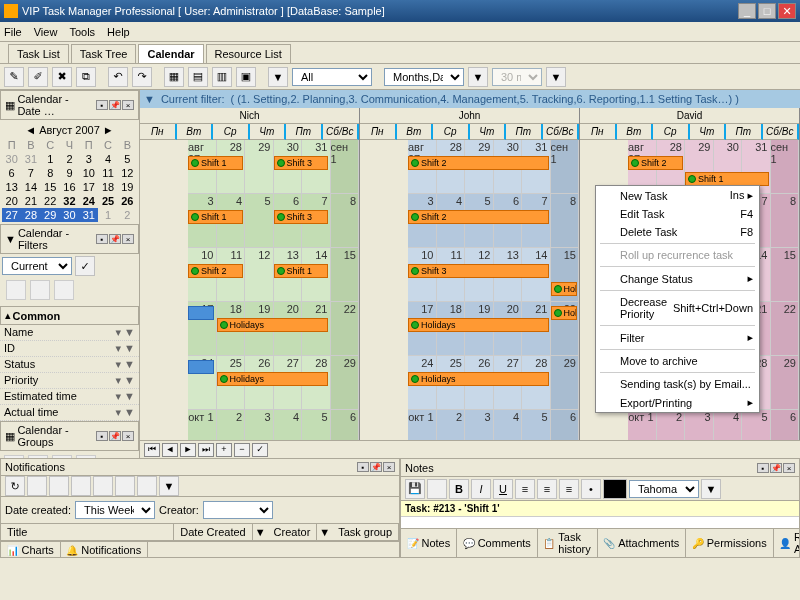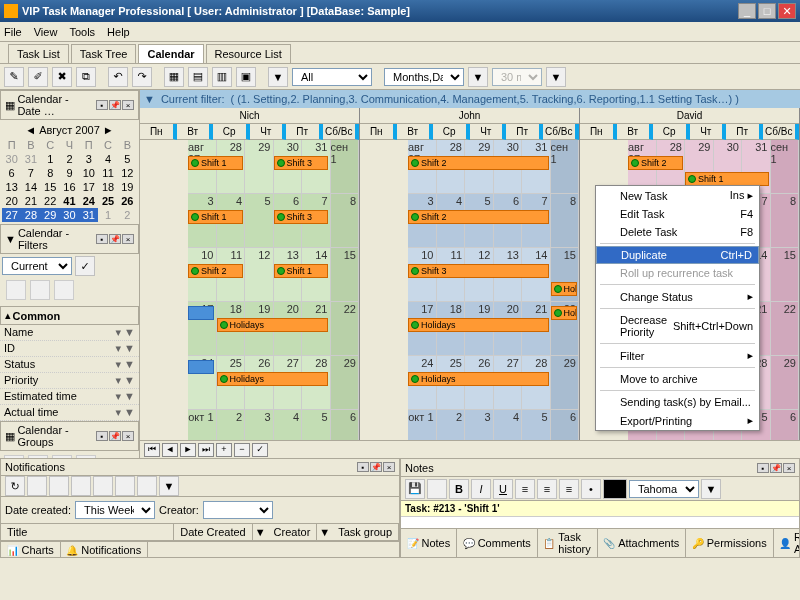--- a/index.html
+++ b/index.html
@@ -1,19 +1,19 @@
 <!DOCTYPE html>
 <html><head>
 <meta charset="utf-8">
 <style>
 * { box-sizing: border-box; margin: 0; padding: 0; font-family: Tahoma, sans-serif; font-size: 11px; }
 body { background: #ece9d8; width: 800px; height: 600px; overflow: hidden; position: relative; }
 .titlebar { height: 22px; background: linear-gradient(#3a6ea5,#1e4a7e); color: #fff; display: flex; align-items: center; padding: 0 4px; }
 .titlebar .icon { width: 14px; height: 14px; background: #ffa500; margin-right: 4px; }
-.titlebar .title { flex: 1; font-weight: bold; }
+.titlebar .title { flex: 1; }
 .winbtns { display: flex; gap: 2px; }
 .winbtn { width: 18px; height: 16px; background: #c0c0c0; border: 1px solid #888; text-align: center; line-height: 14px; cursor: pointer; }
 .winbtn.close { background: #e04343; color: #fff; }
 .menubar { height: 20px; background: #ece9d8; display: flex; align-items: center; padding: 0 4px; gap: 12px; border-bottom: 1px solid #aca899; }
 .menubar span { cursor: pointer; }
 .tabbar { height: 22px; background: #ece9d8; display: flex; align-items: flex-end; border-bottom: 1px solid #aca899; padding-left: 8px; }
 .tab { padding: 3px 8px; border: 1px solid #aca899; border-bottom: none; background: #ece9d8; margin-right: 2px; cursor: pointer; }
 .tab.active { background: #fff; font-weight: bold; }
 .toolbar { height: 26px; background: #ece9d8; display: flex; align-items: center; padding: 0 4px; gap: 4px; border-bottom: 1px solid #aca899; }
 .tbtn { width: 20px; height: 20px; border: 1px solid #c0c0c0; background: #f0f0f0; cursor: pointer; display: inline-flex; align-items: center; justify-content: center; }
@@ -31,21 +31,21 @@
 .filterbox { padding: 2px; }
 .commonprops { font-size: 10px; }
 .commonprops .row { display: flex; justify-content: space-between; padding: 1px 4px; border-bottom: 1px dotted #ccc; }
 .commonprops .row .arrow { color: #666; }
 .calarea { flex: 1; display: flex; flex-direction: column; overflow: hidden; }
 .filterbar { height: 18px; background: #a6c9e2; display: flex; align-items: center; padding: 0 4px; font-size: 10px; color: #2a5a8a; gap: 6px; }
 .calcontainer { flex: 1; display: flex; overflow: hidden; }
 .calcol { flex: 1; border-right: 1px solid #888; display: flex; flex-direction: column; overflow: hidden; }
 .calname { text-align: center; padding: 2px; background: #ece9d8; border-bottom: 1px solid #aca899; font-size: 10px; }
 .calheader { display: flex; }
-.calheader .dh { flex: 1; text-align: center; padding: 2px; border-right: 4px solid #0ea5e9; border-bottom: 1px solid #aca899; background: #ece9d8; font-size: 10px; }
+.calheader .dh { flex: 1; text-align: center; padding: 2px; border-right: 2px solid #0ea5e9; border-bottom: 1px solid #aca899; background: #ece9d8; font-size: 10px; font-style: italic; }
 .calbody { flex: 1; position: relative; padding-left: 48px; }
 .week { height: 54px; display: flex; position: relative; border-bottom: 1px solid #ccc; }
 .daycell { flex: 1; border-right: 1px solid #ccc; position: relative; font-size: 9px; padding: 1px; }
 .daycell .dn { position: absolute; right: 2px; top: 1px; color: #333; }
 .bg-green { background: #d4e8c8; }
 .bg-green2 { background: #c3ddb4; }
 .bg-blue { background: #c8d8e8; }
 .bg-blue2 { background: #b4c8dd; }
 .bg-pink { background: #e8c8d8; }
 .bg-pink2 { background: #ddb4c8; }
@@ -179,21 +179,21 @@
               <td class="">15</td>
               <td class="">16</td>
               <td class="">17</td>
               <td class="">18</td>
               <td class="">19</td>
             </tr>
             <tr>
               <td class="">20</td>
               <td class="">21</td>
               <td class="">22</td>
-              <td class="bold">41</td>
+              <td class="bold">32</td>
               <td class="bold">24</td>
               <td class="bold">25</td>
               <td class="bold">26</td>
             </tr>
             <tr>
               <td class="hl">27</td>
               <td class="hl">28</td>
               <td class="hl">29</td>
               <td class="hl">30</td>
               <td class="hl">31</td>
@@ -804,24 +804,20 @@
       <span class="micon"></span>
       <span>Edit Task</span>
       <span>F4</span>
     </div>
     <div class="mi">
       <span class="micon"></span>
       <span>Delete Task</span>
       <span>F8</span>
     </div>
     <div class="sep"></div>
-    <div class="mi sel">
-      <span>Duplicate</span>
-      <span>Ctrl+D</span>
-    </div>
     <div class="mi disabled">
       <span>Roll up recurrence task</span>
       <span></span>
     </div>
     <div class="sep"></div>
     <div class="mi">
       <span class="micon"></span>
       <span>Change Status</span>
       <span> ▸</span>
     </div>

